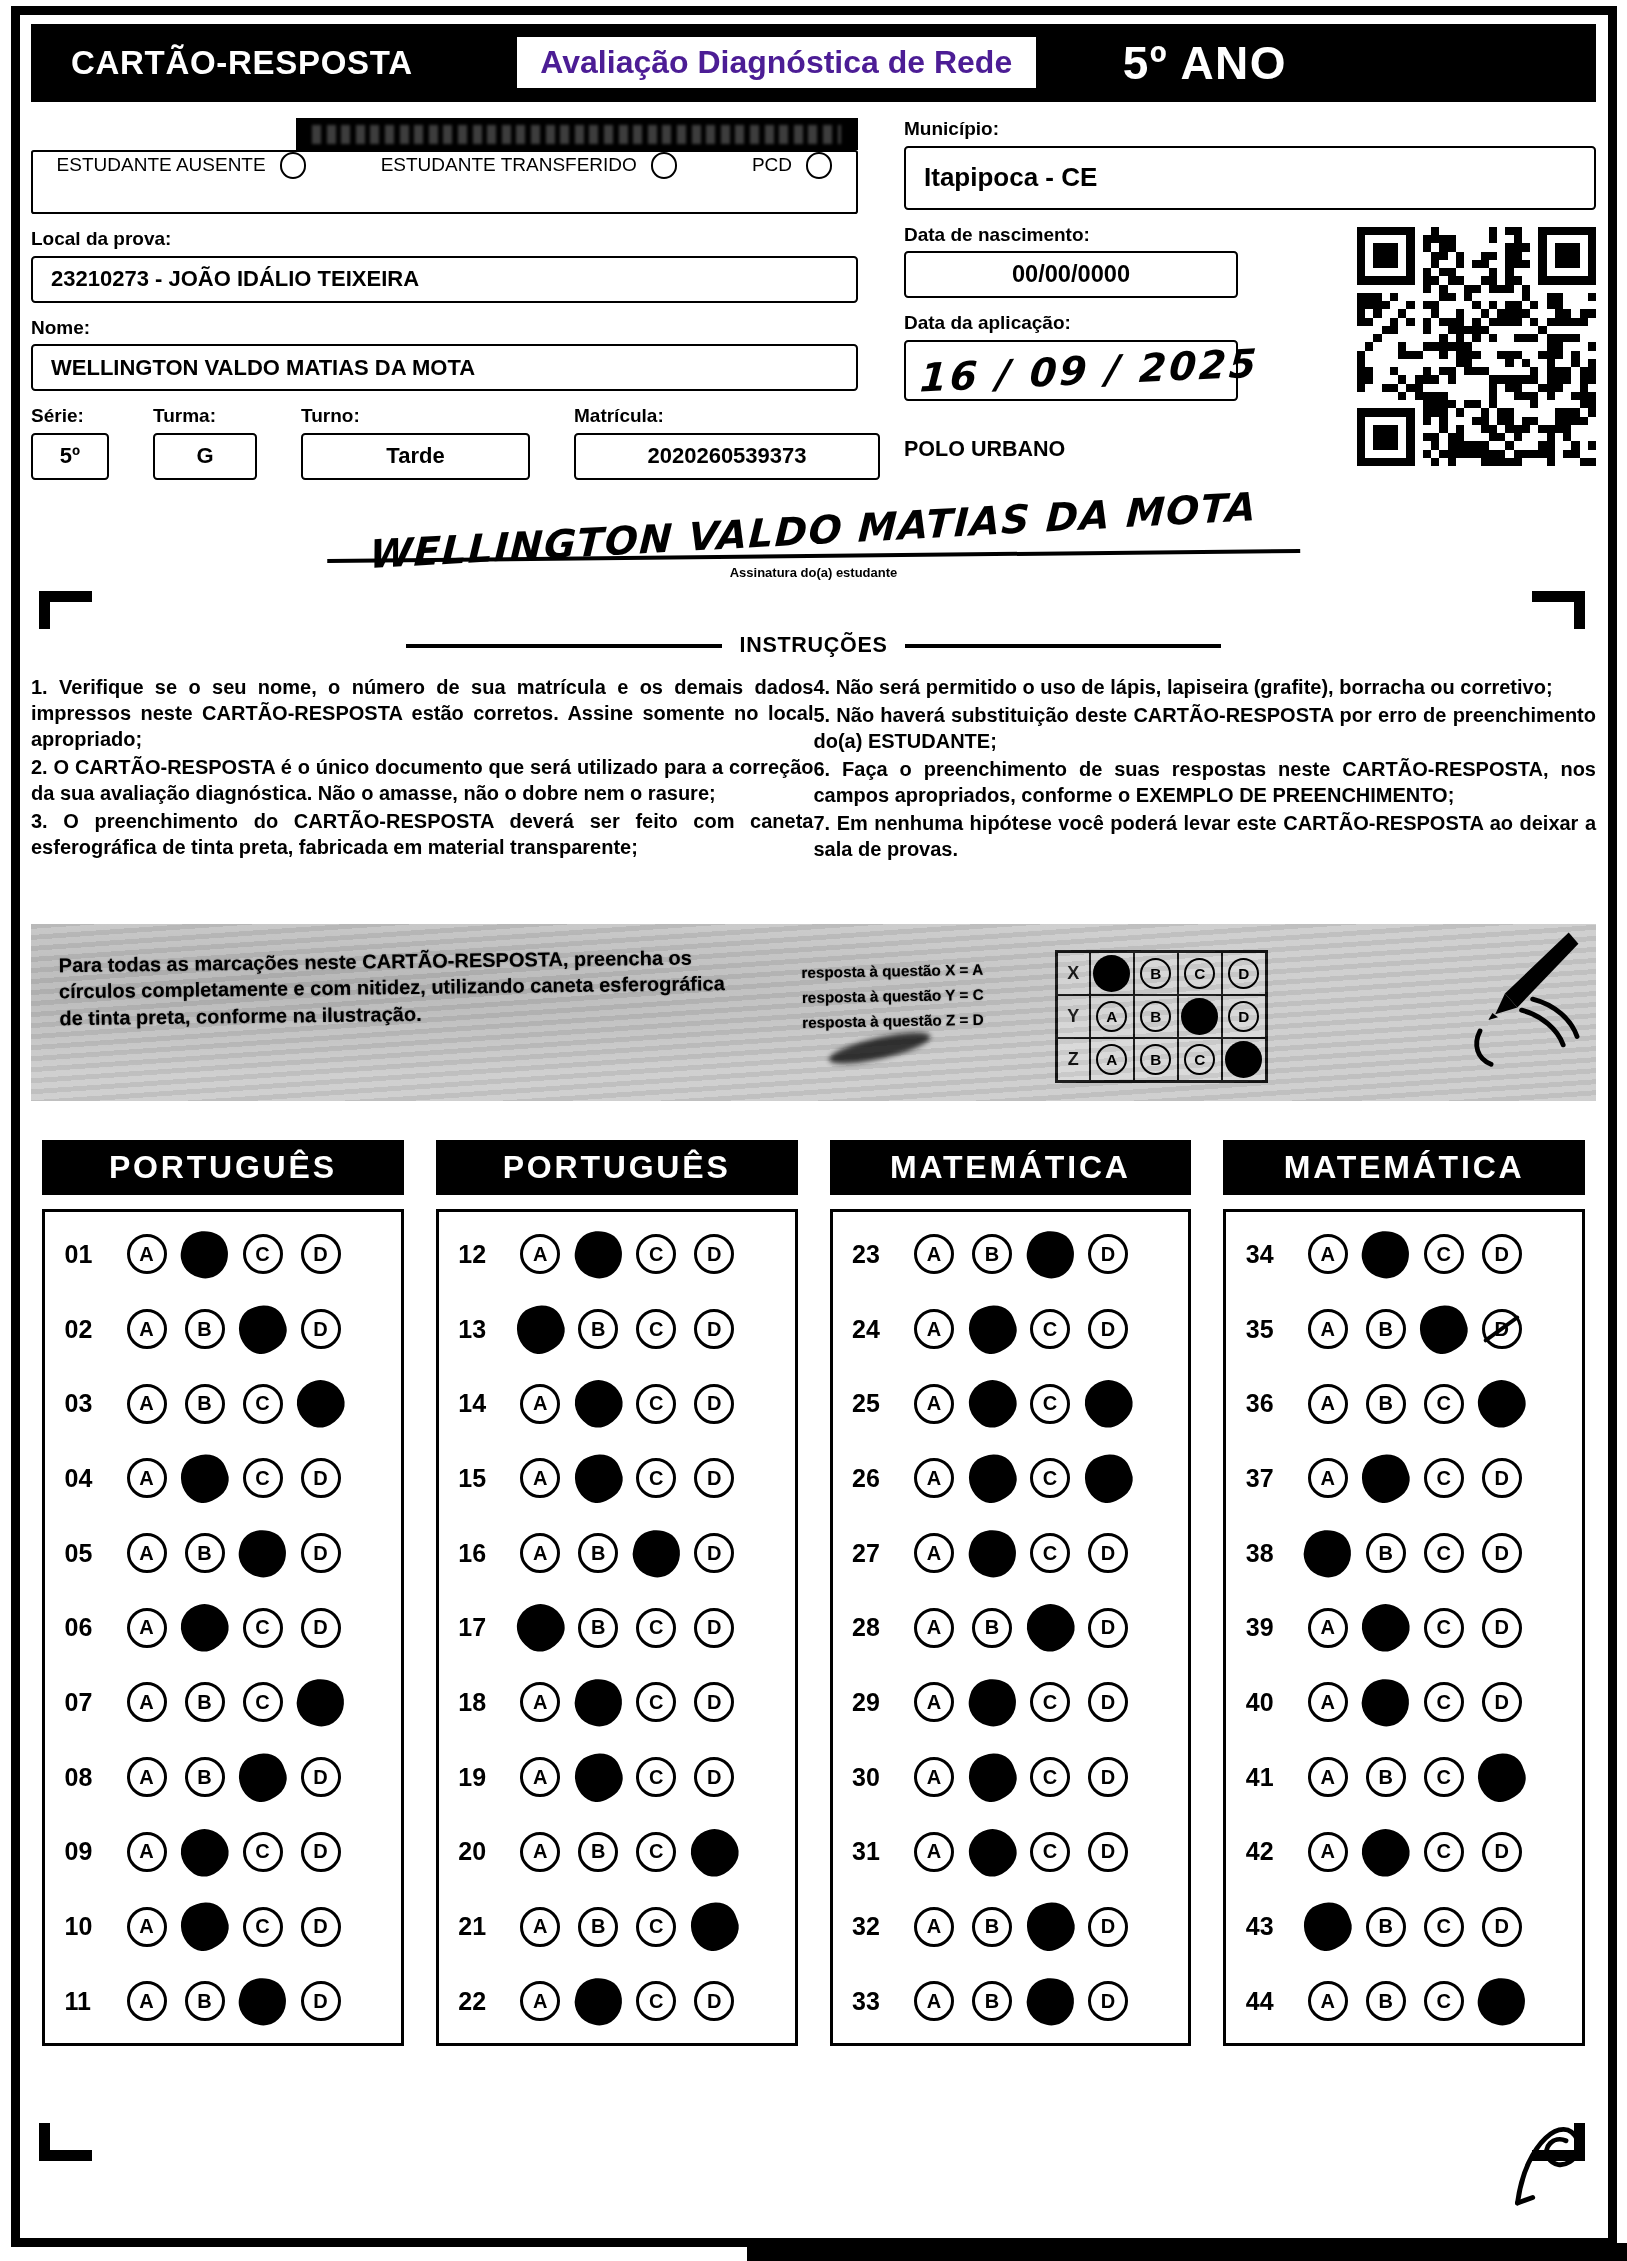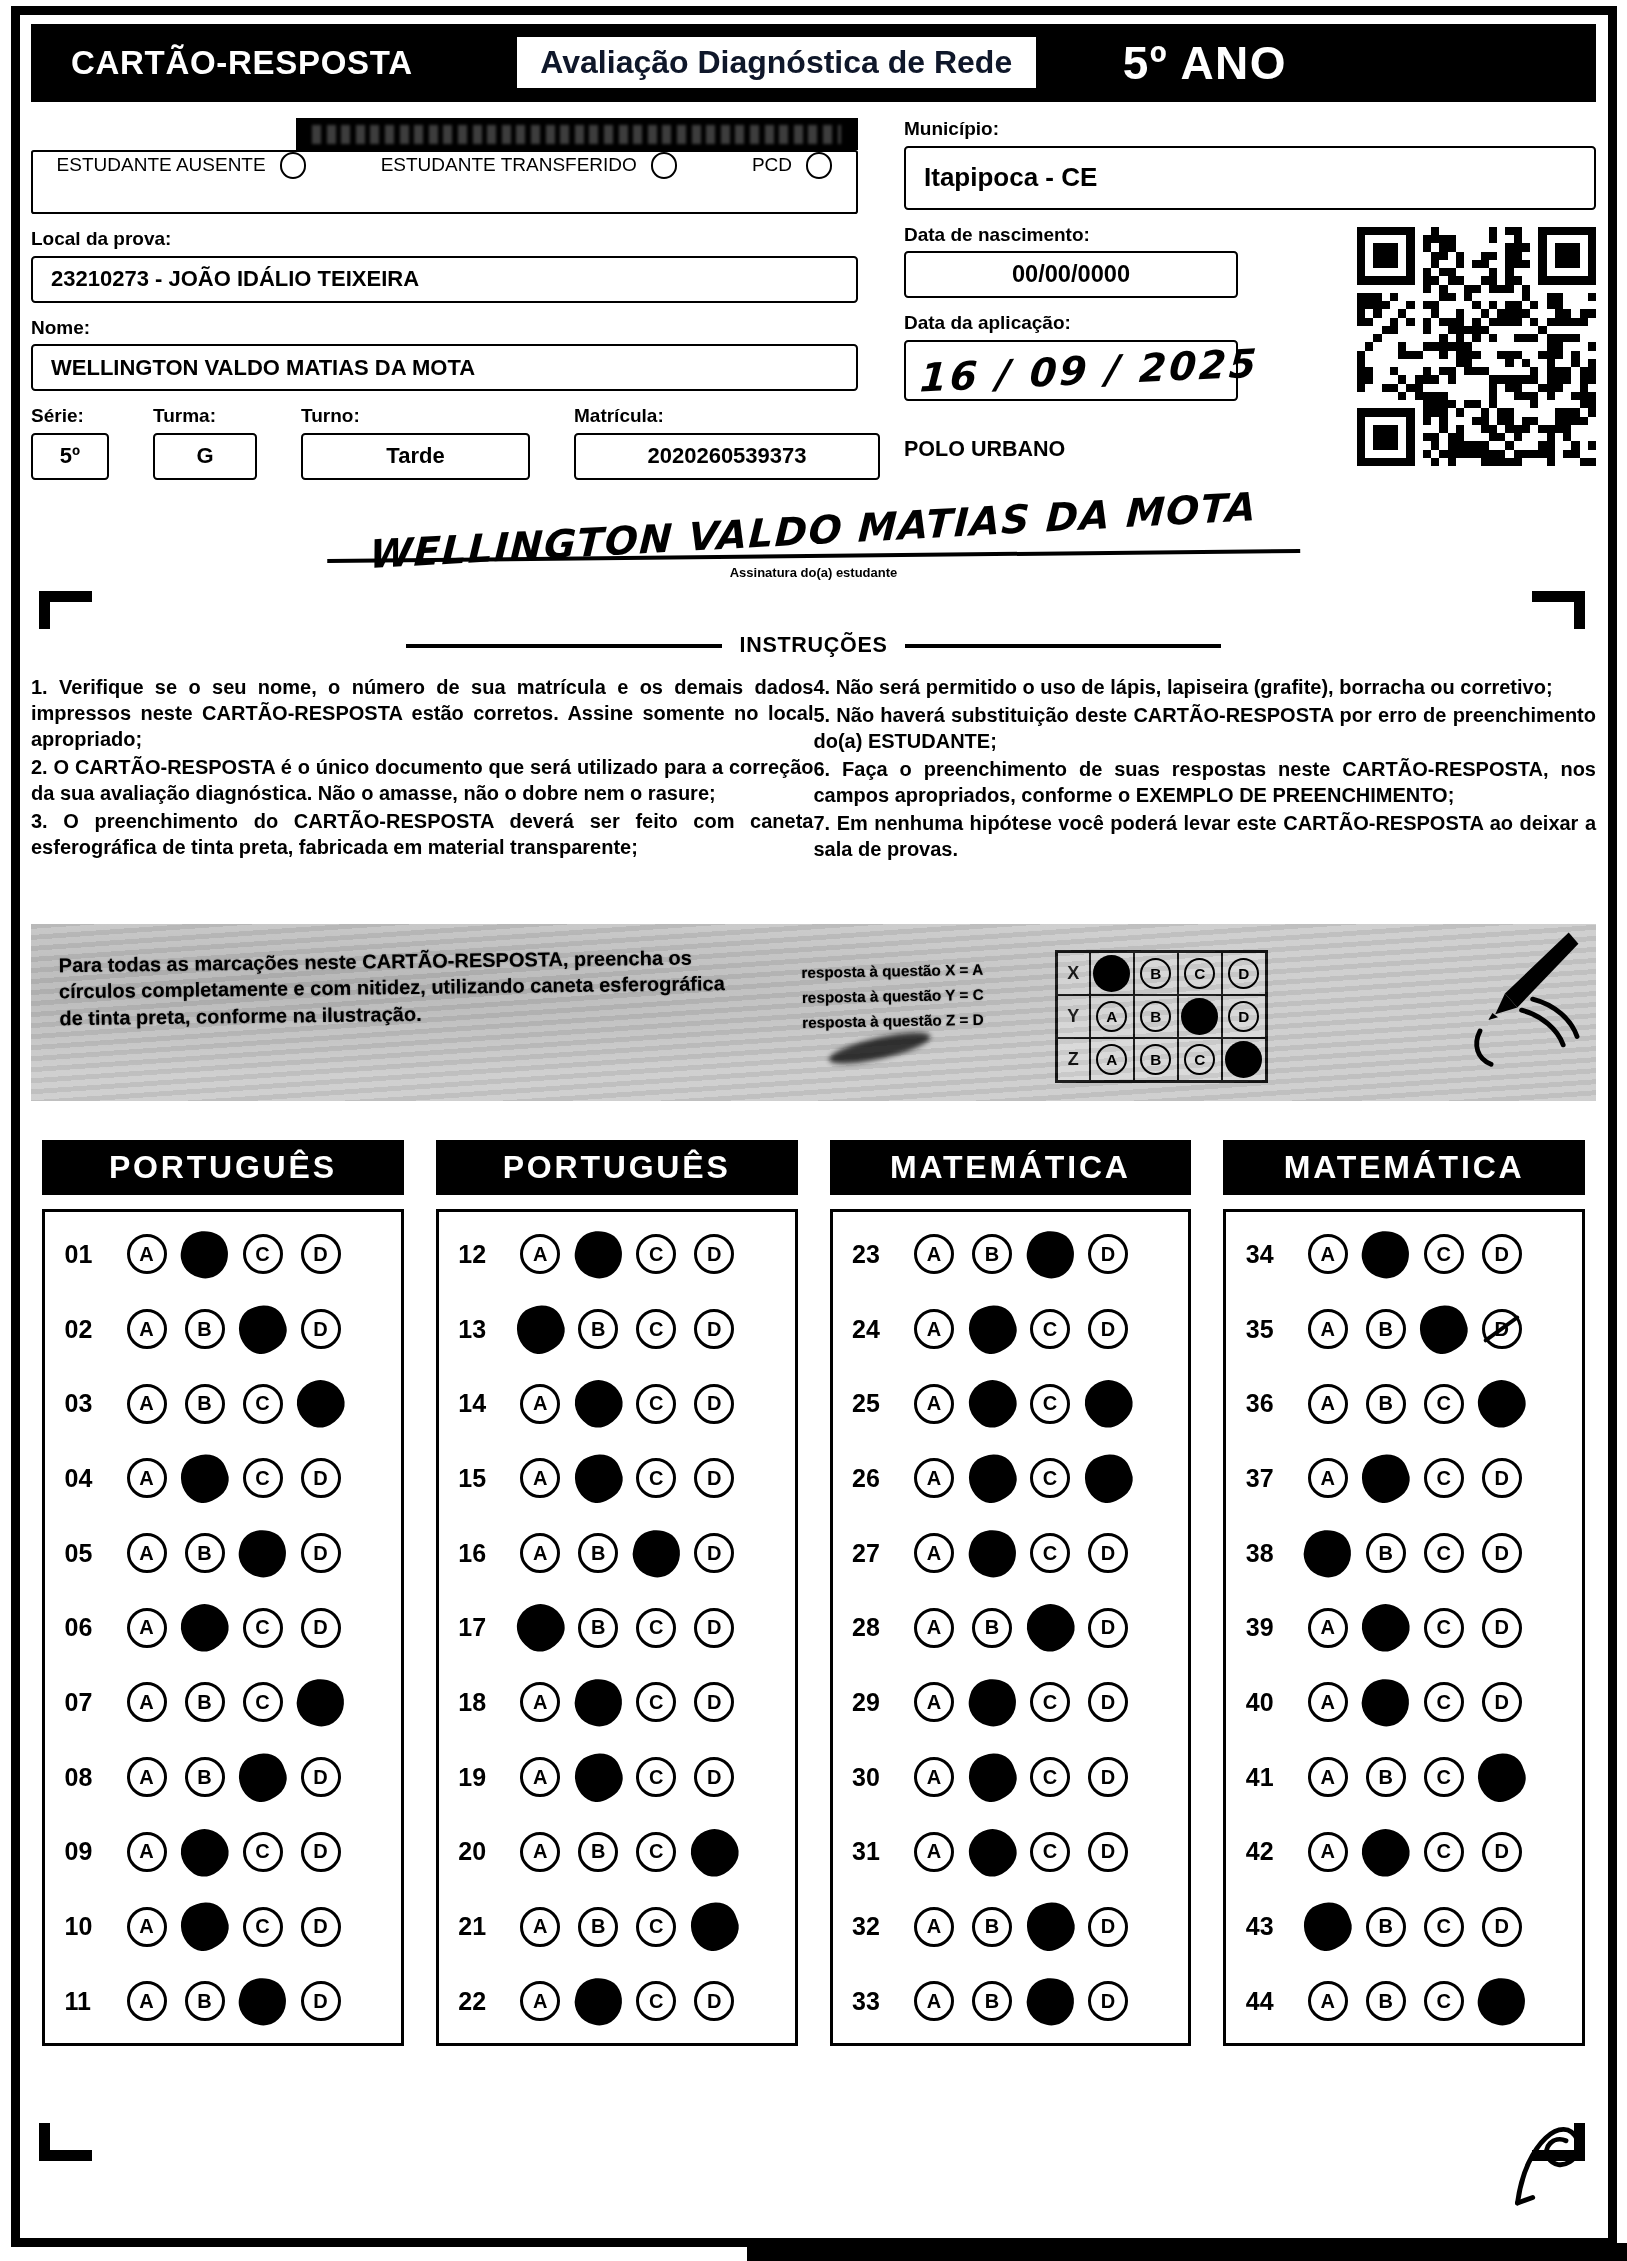--- a/index.html
+++ b/index.html
@@ -4,21 +4,21 @@
 <style>
   *{box-sizing:border-box;margin:0;padding:0}
   body{margin:0;background:#9a9a9a;font-family:"Liberation Sans",sans-serif;color:#000}
   .page{position:relative;width:1627px;height:2261px;background:#fff;overflow:hidden}
   .frame{position:absolute;left:11px;top:5.6px;right:9.7px;bottom:14px;border:9px solid #000;pointer-events:none}
   .content{position:absolute;left:31px;top:23.6px;right:31px}
 
   
   .header-band{display:flex;align-items:center;height:78px;background:#000;color:#fff}
   .header-title{font-size:33px;font-weight:bold;letter-spacing:0.7px;margin-left:40px}
-  .exam-box{background:#fff;color:#0f172a;font-weight:bold;font-size:32px;padding:7px 23.6px;margin-left:104px;white-space:nowrap}
+  .exam-box{background:#fff;color:#4c1d95;font-weight:bold;font-size:32px;padding:7px 23.6px;margin-left:104px;white-space:nowrap}
   .header-grade{font-size:46px;font-weight:bold;margin-left:87px;letter-spacing:1.4px}
 
   
   .info{display:flex;gap:46px;margin-top:16.7px}
   .info-left{width:827px}
   .info-right{flex:1;position:relative}
   .black-strip{position:relative;height:32px;background:#000;width:68%;margin-left:auto;overflow:hidden}
   .black-strip::after{content:"";position:absolute;inset:6.3px 16.7px;background:repeating-linear-gradient(90deg,rgba(160,160,160,.38) 0 9px,transparent 9px 14.6px);filter:blur(1.4px)}
   .attendance-box{border:2.8px solid #000;border-radius:2.8px;display:flex;align-items:flex-start;justify-content:space-between;padding:0 23.6px;height:64px}
   .att-opt{display:flex;align-items:center;gap:14px;font-size:19px}

